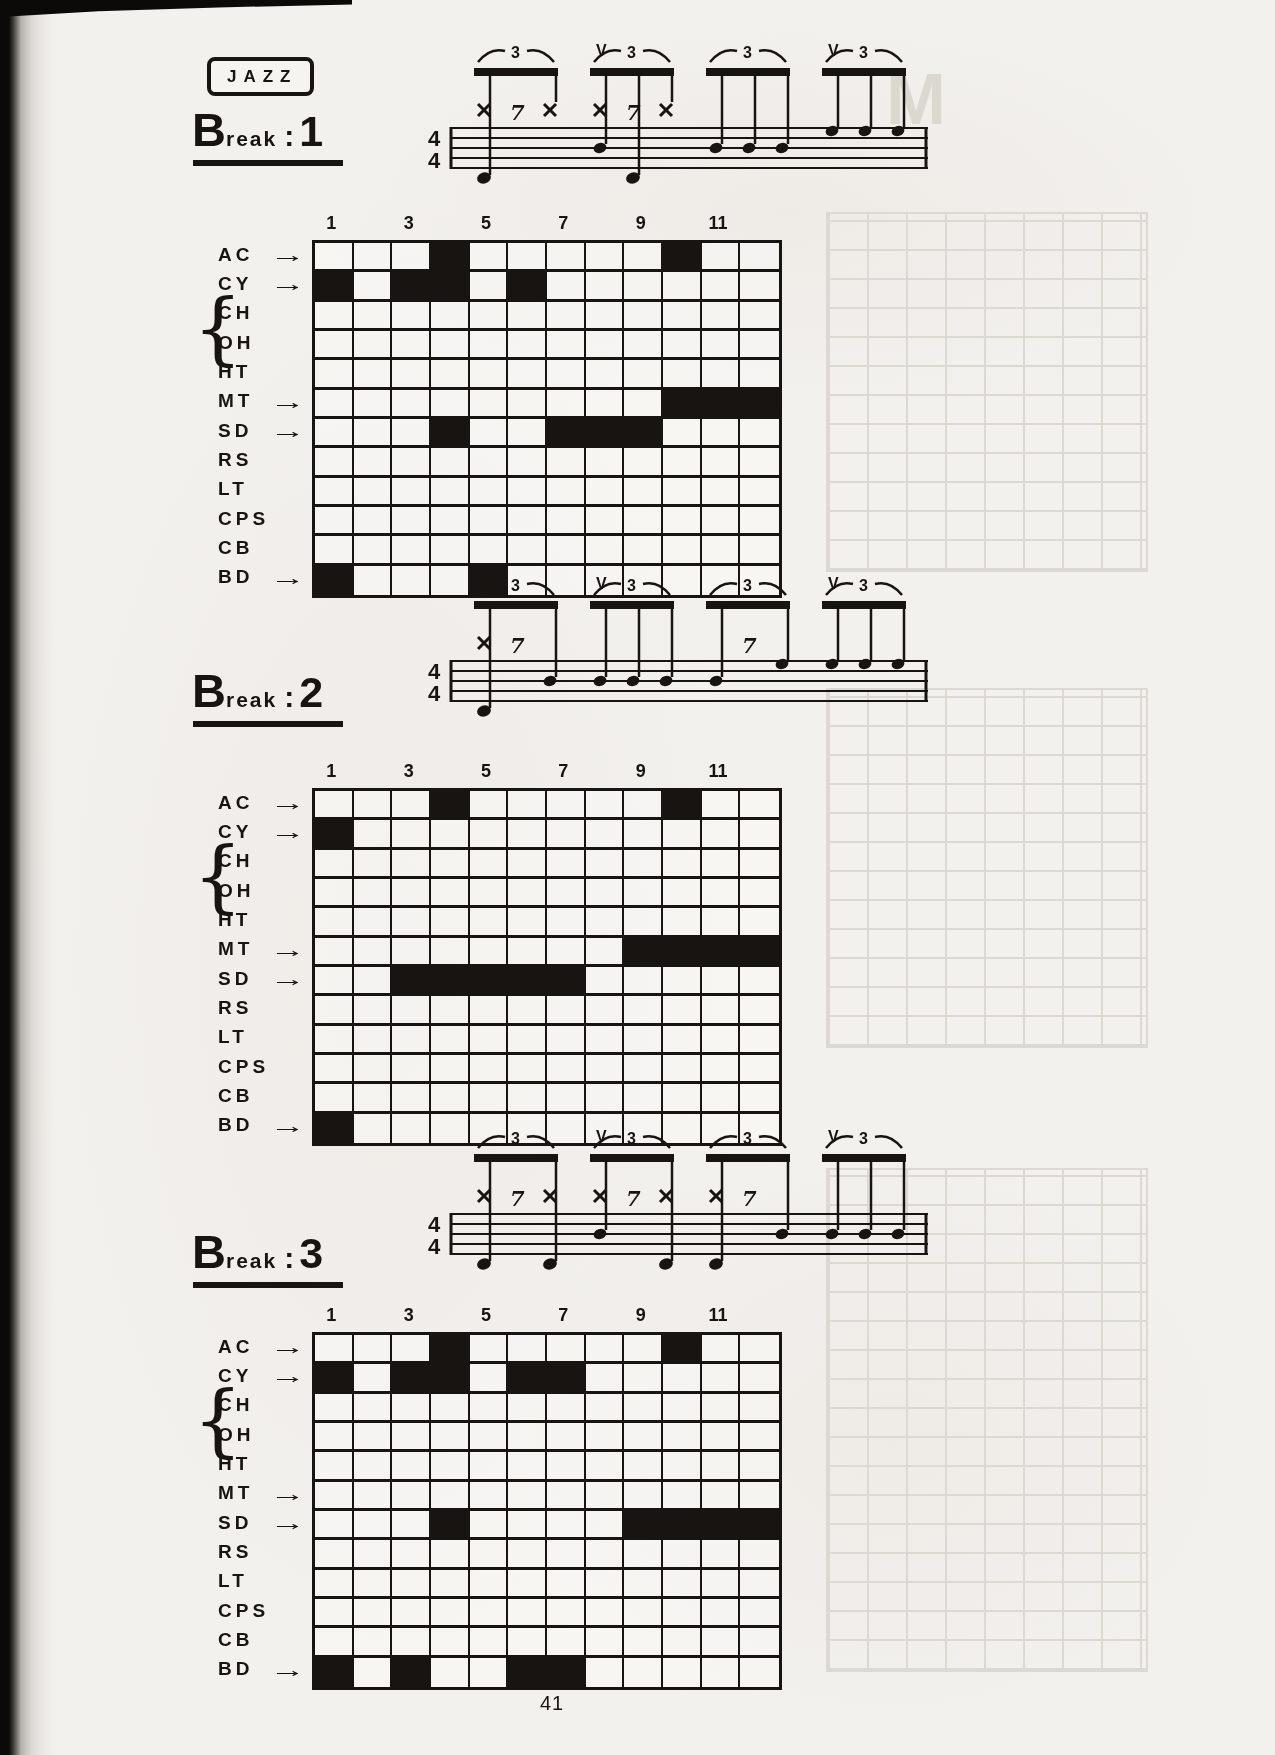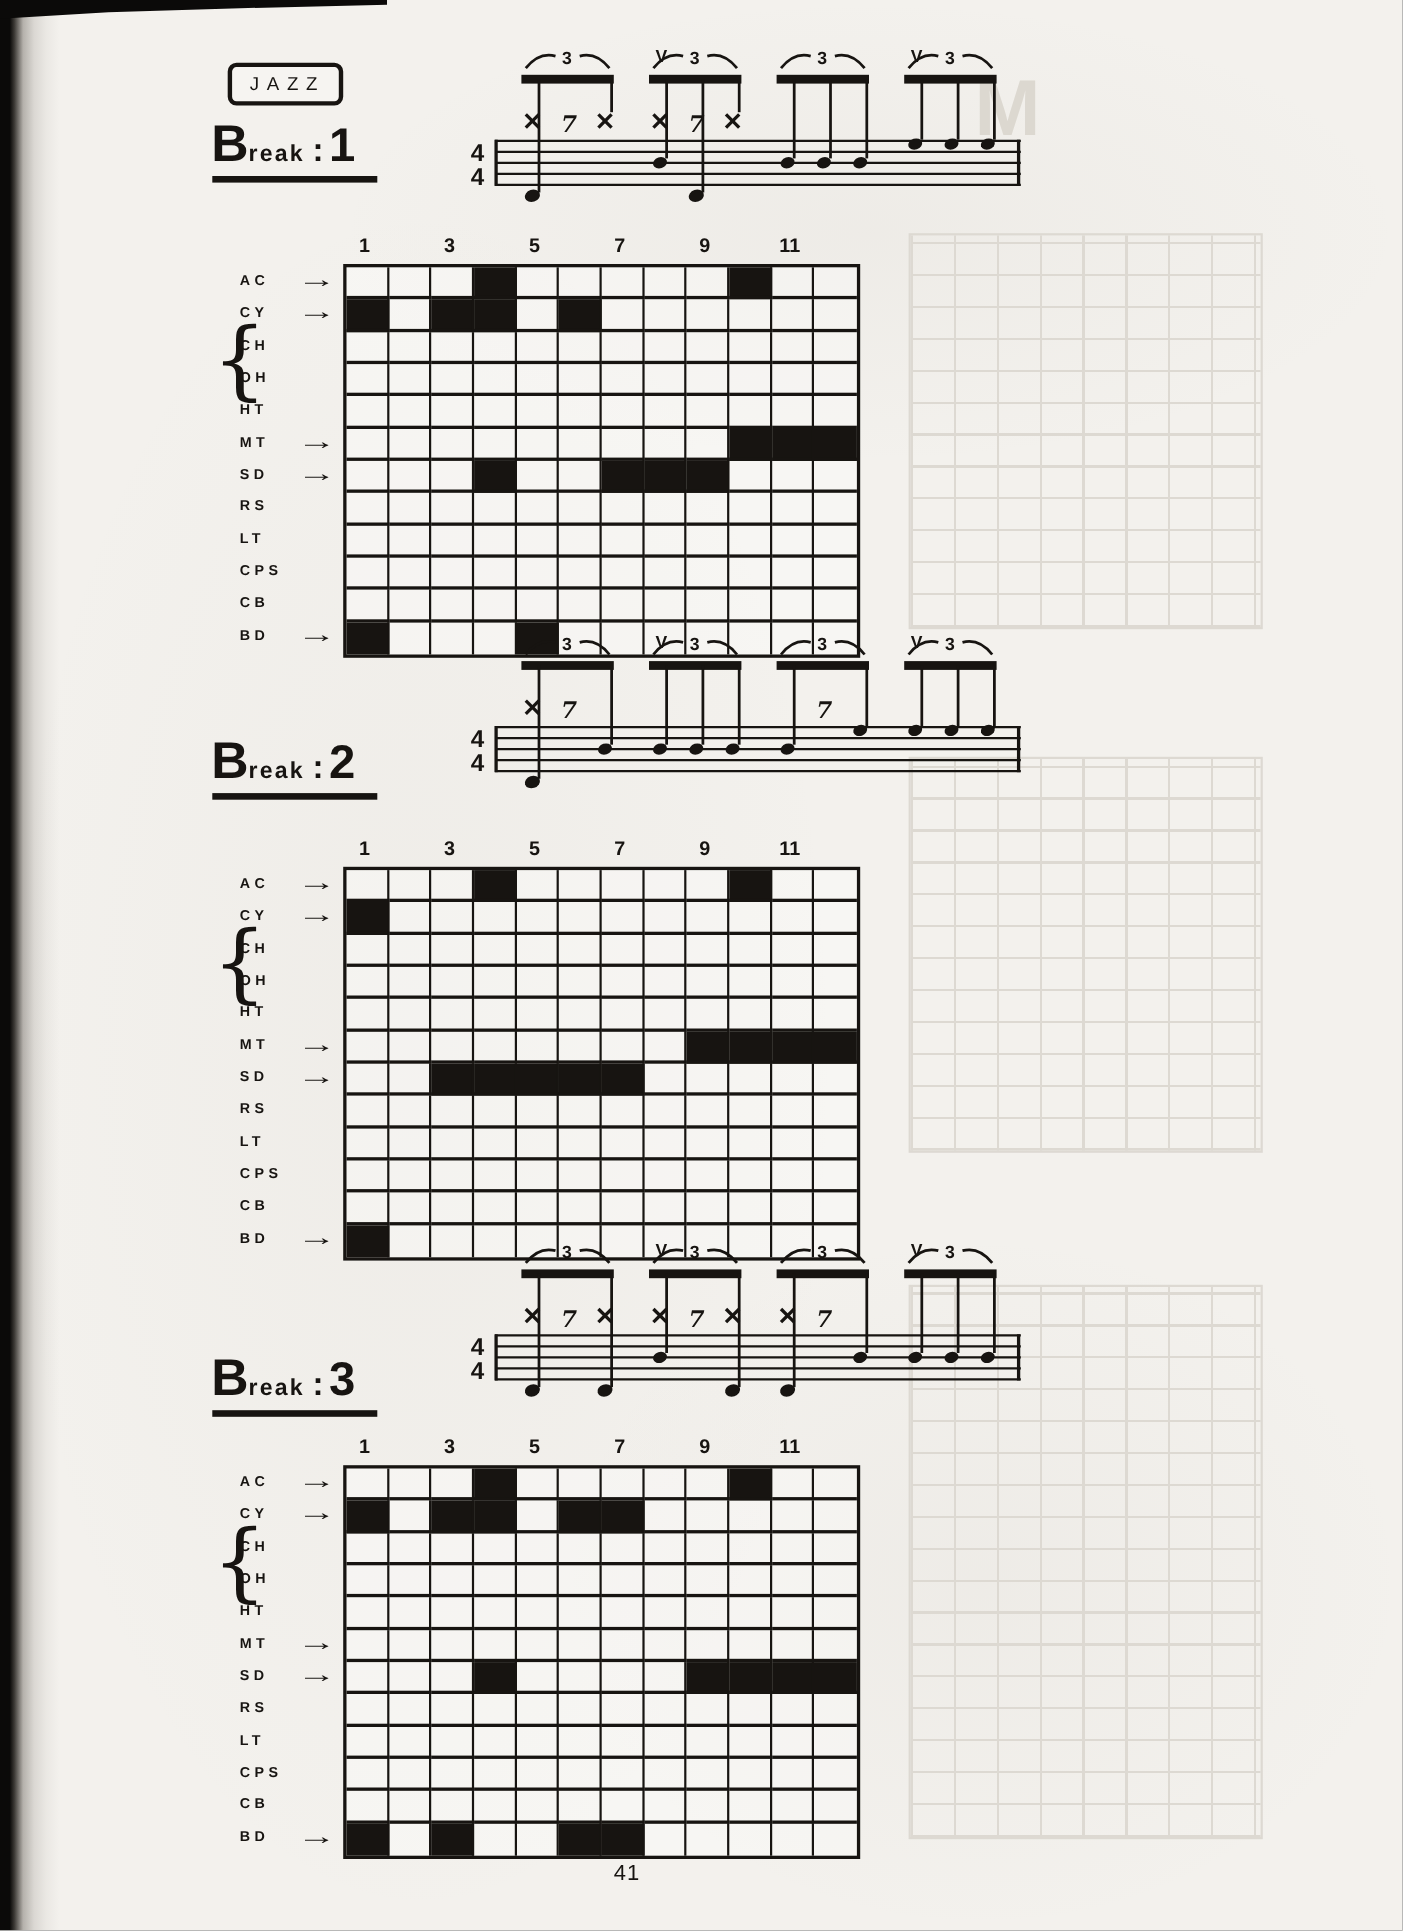--- a/index.html
+++ b/index.html
@@ -18,21 +18,21 @@
   .spine-top{position:absolute;left:0;top:0;width:352px;height:17px;background:#0b0a09;
     clip-path:polygon(0 0,100% 0,100% 26%,62% 44%,28% 66%,0 100%);}
   
   .ghost-grid{position:absolute;border:2px solid #ddd9d2;
     background-image:repeating-linear-gradient(0deg,#ddd9d2 0 2px,transparent 2px 29px),
                      repeating-linear-gradient(90deg,#ddd9d2 0 2px,transparent 2px 39px);}
   .ghost-letter{position:absolute;color:#dcd8d0;font-size:72px;font-weight:700;}
 
   
   .jazz{position:absolute;left:207px;top:57px;border:4px solid #171411;border-radius:8px;
-    padding:6px 12px 5px 16px;font-weight:400;font-size:17px;letter-spacing:7px;background:rgba(255,255,255,.25);}
+    padding:6px 12px 5px 16px;font-weight:700;font-size:17px;letter-spacing:7px;background:rgba(255,255,255,.25);}
 
   
   .break-title{position:absolute;display:flex;align-items:baseline;white-space:nowrap;}
   .bt-big{font-size:47px;font-weight:700;line-height:1;}
   .bt-small{font-size:21px;font-weight:700;letter-spacing:2px;line-height:1;}
   .bt-colon{font-size:30px;font-weight:700;margin:0 5px 0 7px;line-height:1;}
   .bt-num{font-size:43px;font-weight:700;line-height:1;}
   .bt-underline{position:absolute;height:6px;width:150px;background:#171411;}
 
   
@@ -49,26 +49,26 @@
     grid-template-columns:repeat(12,1fr);grid-template-rows:repeat(12,1fr);
     border:3.5px solid #171411;background:rgba(255,255,255,.35);}
   .cell{border-right:2px solid #171411;border-bottom:3px solid #171411;}
   .cell:nth-child(12n){border-right:none;}
   .cell:nth-last-child(-n+12){border-bottom:none;}
   .cell.on{background:#171411;}
 
   
   .rowlabels{position:absolute;width:122px;height:352px;display:flex;flex-direction:column;}
   .rowlabel{flex:1;display:flex;align-items:center;padding-left:30px;}
-  .rl-text{font-weight:700;font-size:13px;letter-spacing:4px;width:56px;}
+  .rl-text{font-weight:700;font-size:19px;letter-spacing:4px;width:56px;}
   .rl-arrow{font-weight:700;font-size:21px;line-height:1;transform:scaleX(1.7);transform-origin:0 55%;margin-left:-4px;}
   .rl-arrow.hidden{visibility:hidden;}
   .brace{position:absolute;font-family:"DejaVu Serif",serif;font-size:78px;font-weight:400;line-height:0.92;}
 
-  .pagenum{position:absolute;left:540px;top:1692px;width:60px;text-align:center;font-size:20px;letter-spacing:1px;}
+  .pagenum{position:absolute;left:540px;top:1692px;width:60px;text-align:left;font-size:20px;letter-spacing:1px;}
 </style>
 </head>
 <body>
 
 <div class="page">
 
   <div class="spine-left"></div>
   <div class="spine-top"></div>
   <div class="ghost-letter" style="left:886px;top:58px;">M</div>
   <div class="ghost-grid" style="left:826px;top:212px;width:318px;height:356px;"></div>

